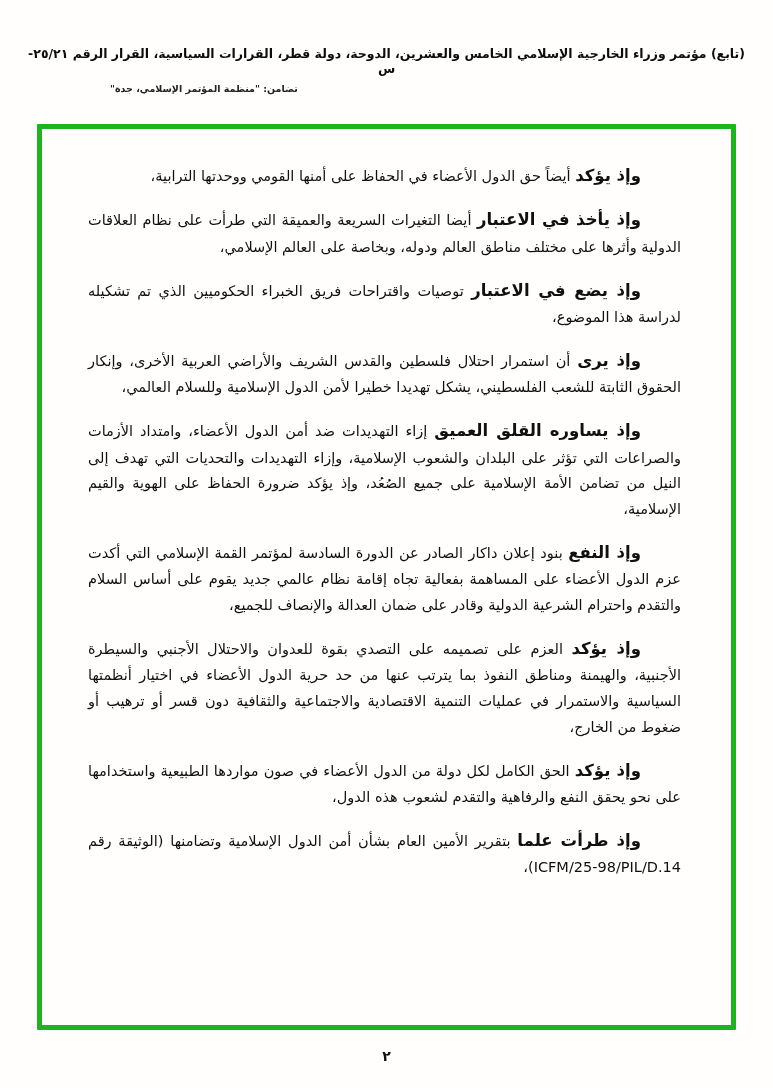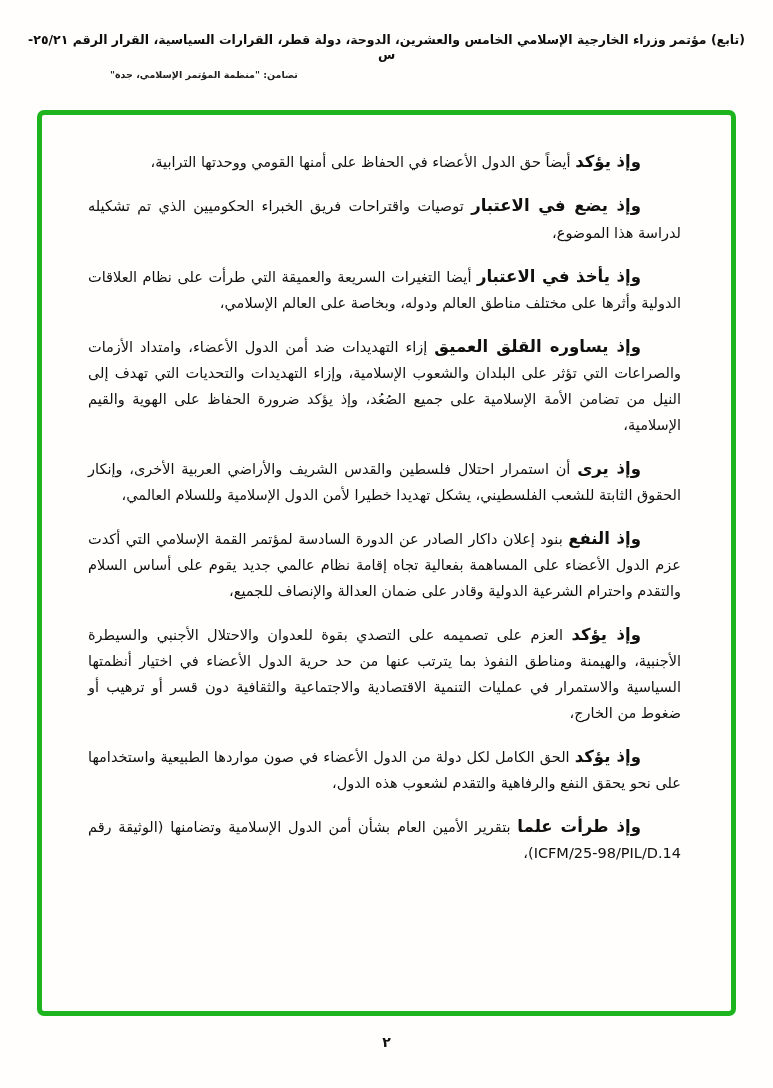--- a/index.html
+++ b/index.html
@@ -7,21 +7,21 @@
   .page {
     width: 773px;
     height: 1088px;
     background: #fffefd;
     position: relative;
     overflow: hidden;
     font-family: "DejaVu Sans", sans-serif;
     color: #141414;
     margin: 0 auto;
   }
-  .doc-header { direction: rtl; padding-top: 32px; }
+  .doc-header { direction: rtl; padding-top: 46px; }
   .header-title {
     font-weight: bold;
     font-size: 12.5px;
     text-align: center;
     padding: 0 26px;
     color: #0d0d0d;
   }
   .header-source {
     direction: rtl;
     text-align: left;
@@ -29,21 +29,21 @@
     margin-top: 7px;
     font-size: 9.5px;
     font-weight: bold;
     color: #222;
   }
   .content-frame {
     width: 699px;
     height: 906px;
     margin: 30px auto 0;
     border: 5px solid #1db41e;
-    border-radius: 7px;
+    border-radius: 1px;
     padding: 32px 50px 12px 46px;
     direction: rtl;
     overflow: hidden;
     background: #fffefd;
   }
   .para {
     font-size: 14.5px;
     line-height: 1.78;
     text-align: justify;
     text-indent: 40px;
@@ -76,37 +76,37 @@
   </header>
 
   <main class="content-frame">
 
     <p class="para">
       <span class="lead">وإذ يؤكد</span>
       <span>أيضاً حق الدول الأعضاء في الحفاظ على أمنها القومي ووحدتها الترابية،</span>
     </p>
 
     <p class="para">
+      <span class="lead">وإذ يأخذ في الاعتبار</span>
+      <span>أيضا التغيرات السريعة والعميقة التي طرأت على نظام العلاقات الدولية وأثرها على مختلف مناطق العالم ودوله، وبخاصة على العالم الإسلامي،</span>
+    </p>
+
+    <p class="para">
       <span class="lead">وإذ يضع في الاعتبار</span>
       <span>توصيات واقتراحات فريق الخبراء الحكوميين الذي تم تشكيله لدراسة هذا الموضوع،</span>
     </p>
 
     <p class="para">
-      <span class="lead">وإذ يأخذ في الاعتبار</span>
-      <span>أيضا التغيرات السريعة والعميقة التي طرأت على نظام العلاقات الدولية وأثرها على مختلف مناطق العالم ودوله، وبخاصة على العالم الإسلامي،</span>
+      <span class="lead">وإذ يرى</span>
+      <span>أن استمرار احتلال فلسطين والقدس الشريف والأراضي العربية الأخرى، وإنكار الحقوق الثابتة للشعب الفلسطيني، يشكل تهديدا خطيرا لأمن الدول الإسلامية وللسلام العالمي،</span>
     </p>
 
     <p class="para">
       <span class="lead">وإذ يساوره القلق العميق</span>
       <span>إزاء التهديدات ضد أمن الدول الأعضاء، وامتداد الأزمات والصراعات التي تؤثر على البلدان والشعوب الإسلامية، وإزاء التهديدات والتحديات التي تهدف إلى النيل من تضامن الأمة الإسلامية على جميع الصُعُد، وإذ يؤكد ضرورة الحفاظ على الهوية والقيم الإسلامية،</span>
-    </p>
-
-    <p class="para">
-      <span class="lead">وإذ يرى</span>
-      <span>أن استمرار احتلال فلسطين والقدس الشريف والأراضي العربية الأخرى، وإنكار الحقوق الثابتة للشعب الفلسطيني، يشكل تهديدا خطيرا لأمن الدول الإسلامية وللسلام العالمي،</span>
     </p>
 
     <p class="para">
       <span class="lead">وإذ النفع</span>
       <span>بنود إعلان داكار الصادر عن الدورة السادسة لمؤتمر القمة الإسلامي التي أكدت عزم الدول الأعضاء على المساهمة بفعالية تجاه إقامة نظام عالمي جديد يقوم على أساس السلام والتقدم واحترام الشرعية الدولية وقادر على ضمان العدالة والإنصاف للجميع،</span>
     </p>
 
     <p class="para">
       <span class="lead">وإذ يؤكد</span>
       <span>العزم على تصميمه على التصدي بقوة للعدوان والاحتلال الأجنبي والسيطرة الأجنبية، والهيمنة ومناطق النفوذ بما يترتب عنها من حد حرية الدول الأعضاء في اختيار أنظمتها السياسية والاستمرار في عمليات التنمية الاقتصادية والاجتماعية والثقافية دون قسر أو ترهيب أو ضغوط من الخارج،</span>

